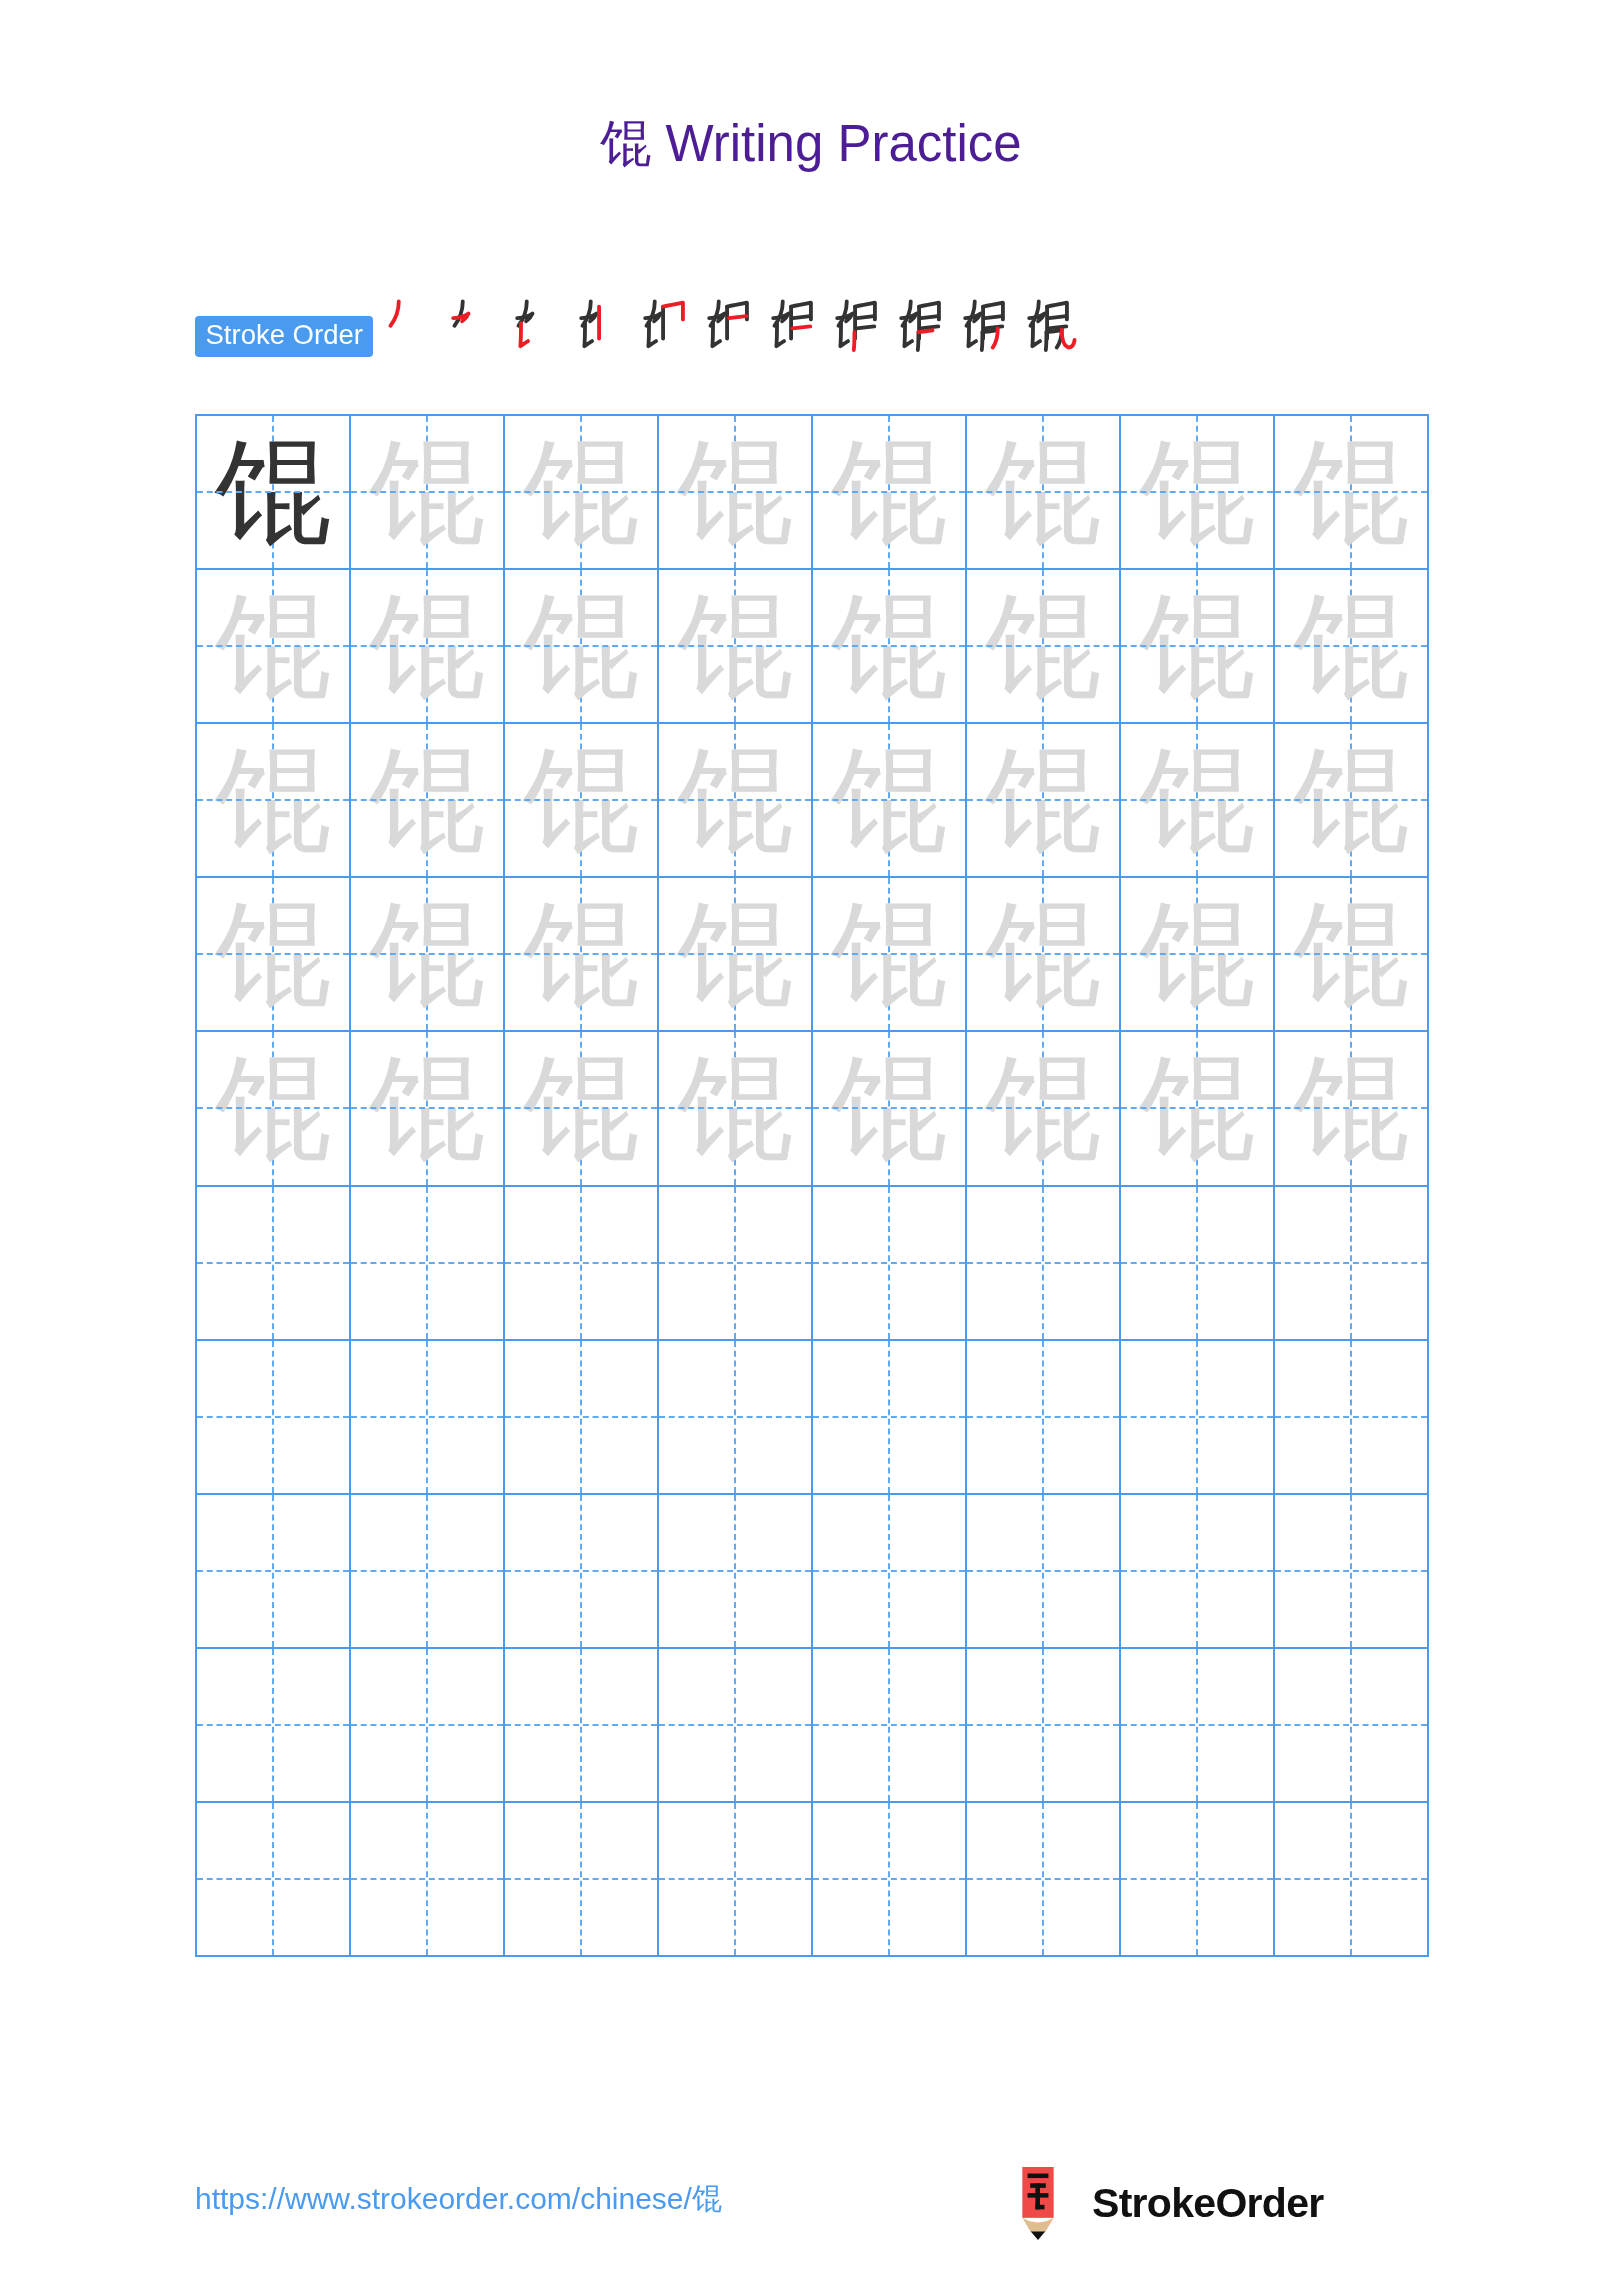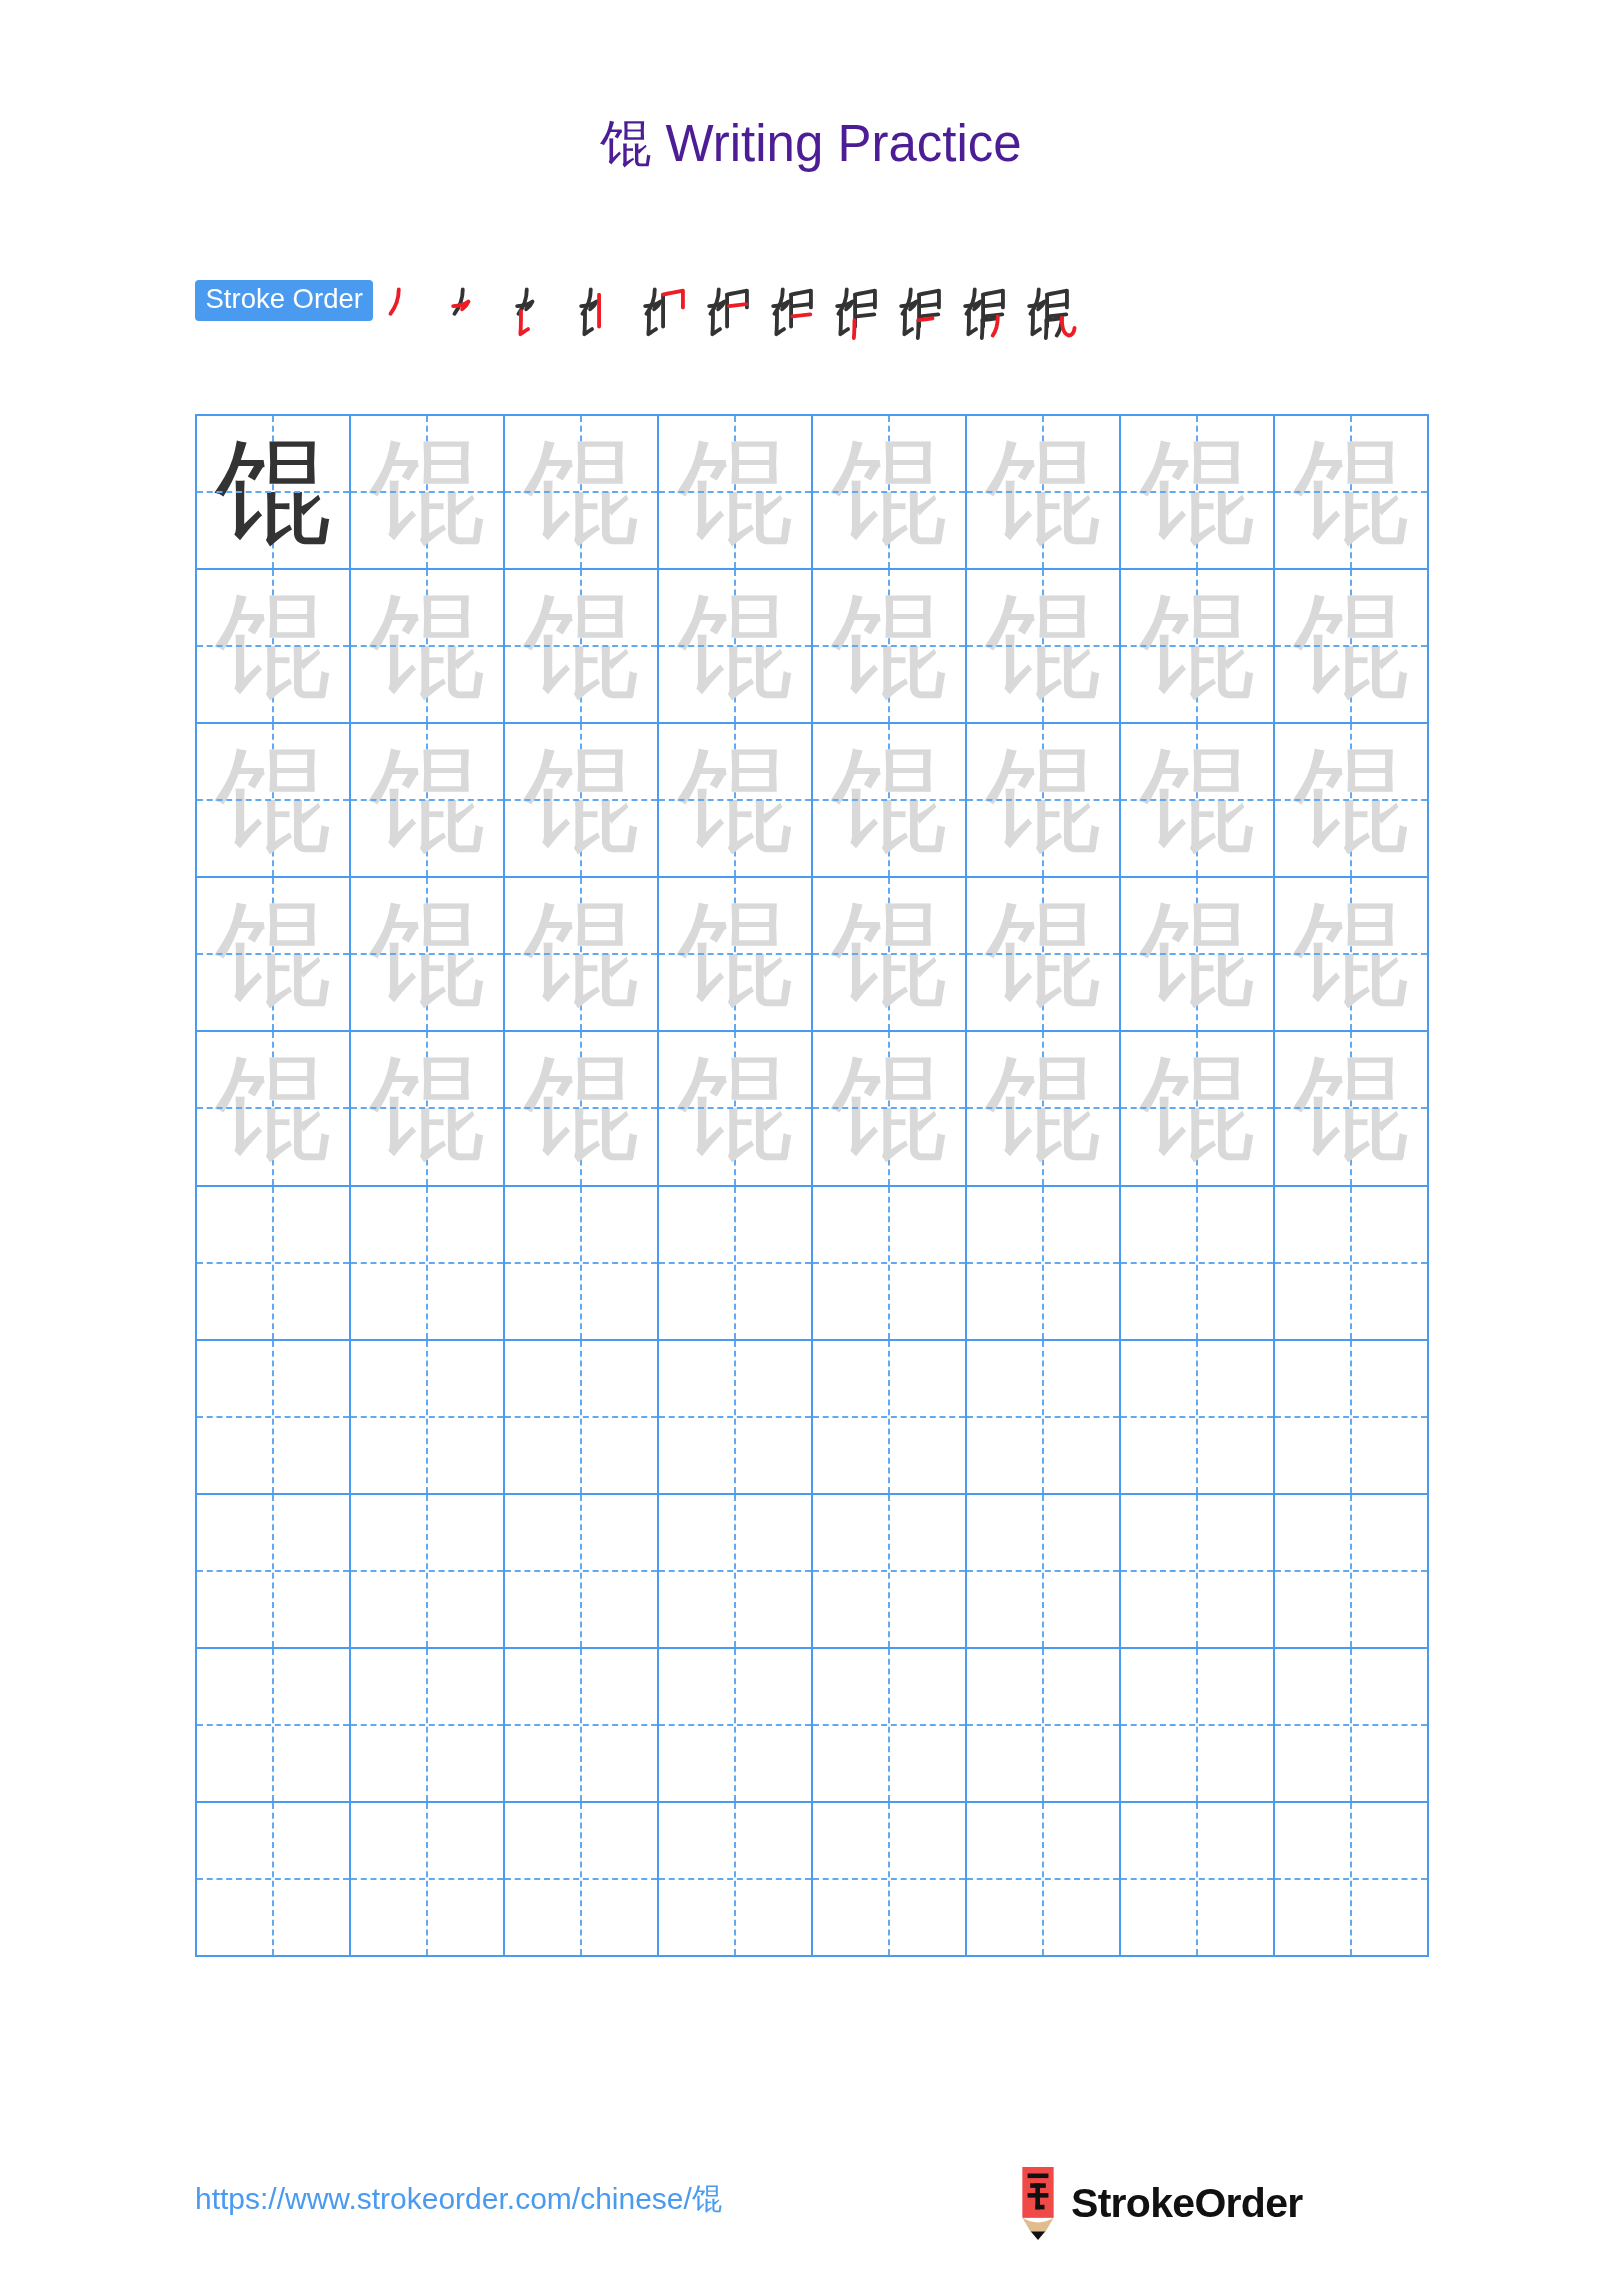--- a/index.html
+++ b/index.html
@@ -11,23 +11,23 @@
   
   .title {
     position:absolute; left:0; top:110px; width:1622px;
     text-align:center;
     font-size:51px; font-weight:400; color:#4c1d95;
     letter-spacing:0px; white-space:nowrap;
   }
 
   
   .stroke-strip {
-    position:absolute; left:195px; top:280px;
+    position:absolute; left:195px; top:292px;
     width:1233px; height:65px;
-    display:flex; align-items:flex-start;
+    display:flex; align-items:flex-end;
   }
   .so-badge {
     background:#4a9bf0; color:#ffffff;
     font-size:27.5px; font-weight:400;
     padding:3.9px 10.5px 6.5px 10.5px; border-radius:3.9px;
     line-height:1; white-space:nowrap;
     height:41px; display:flex; align-items:center;
   }
   .steps { display:flex; align-items:center; margin-left:3.9px; }
   .step { width:64px; height:65px; position:relative; }
@@ -71,21 +71,21 @@
   
   .footer {
     position:absolute; left:0; top:2167px; width:1622px; height:92px;text-align:right;
   }
   .site-url {
     position:absolute; left:195px; top:11.8px;
     font-size:30px; color:#4a9bf0; white-space:nowrap;
   }
   .brand {
     position:absolute; left:1013px; top:0px;
-    display:flex; align-items:center; gap:8px;
+    display:flex; align-items:center; gap:29px;
   }
   .brand-mark { width:50px; height:73px; position:relative; display:block; }
   .brand-mark svg { display:block; width:50px; height:73px; }
   .brand-name {
     font-size:41px; font-weight:bold; color:#111111;
     letter-spacing:-0.7px; white-space:nowrap; line-height:1;
   }
 </style>
 </head>
 <body>

